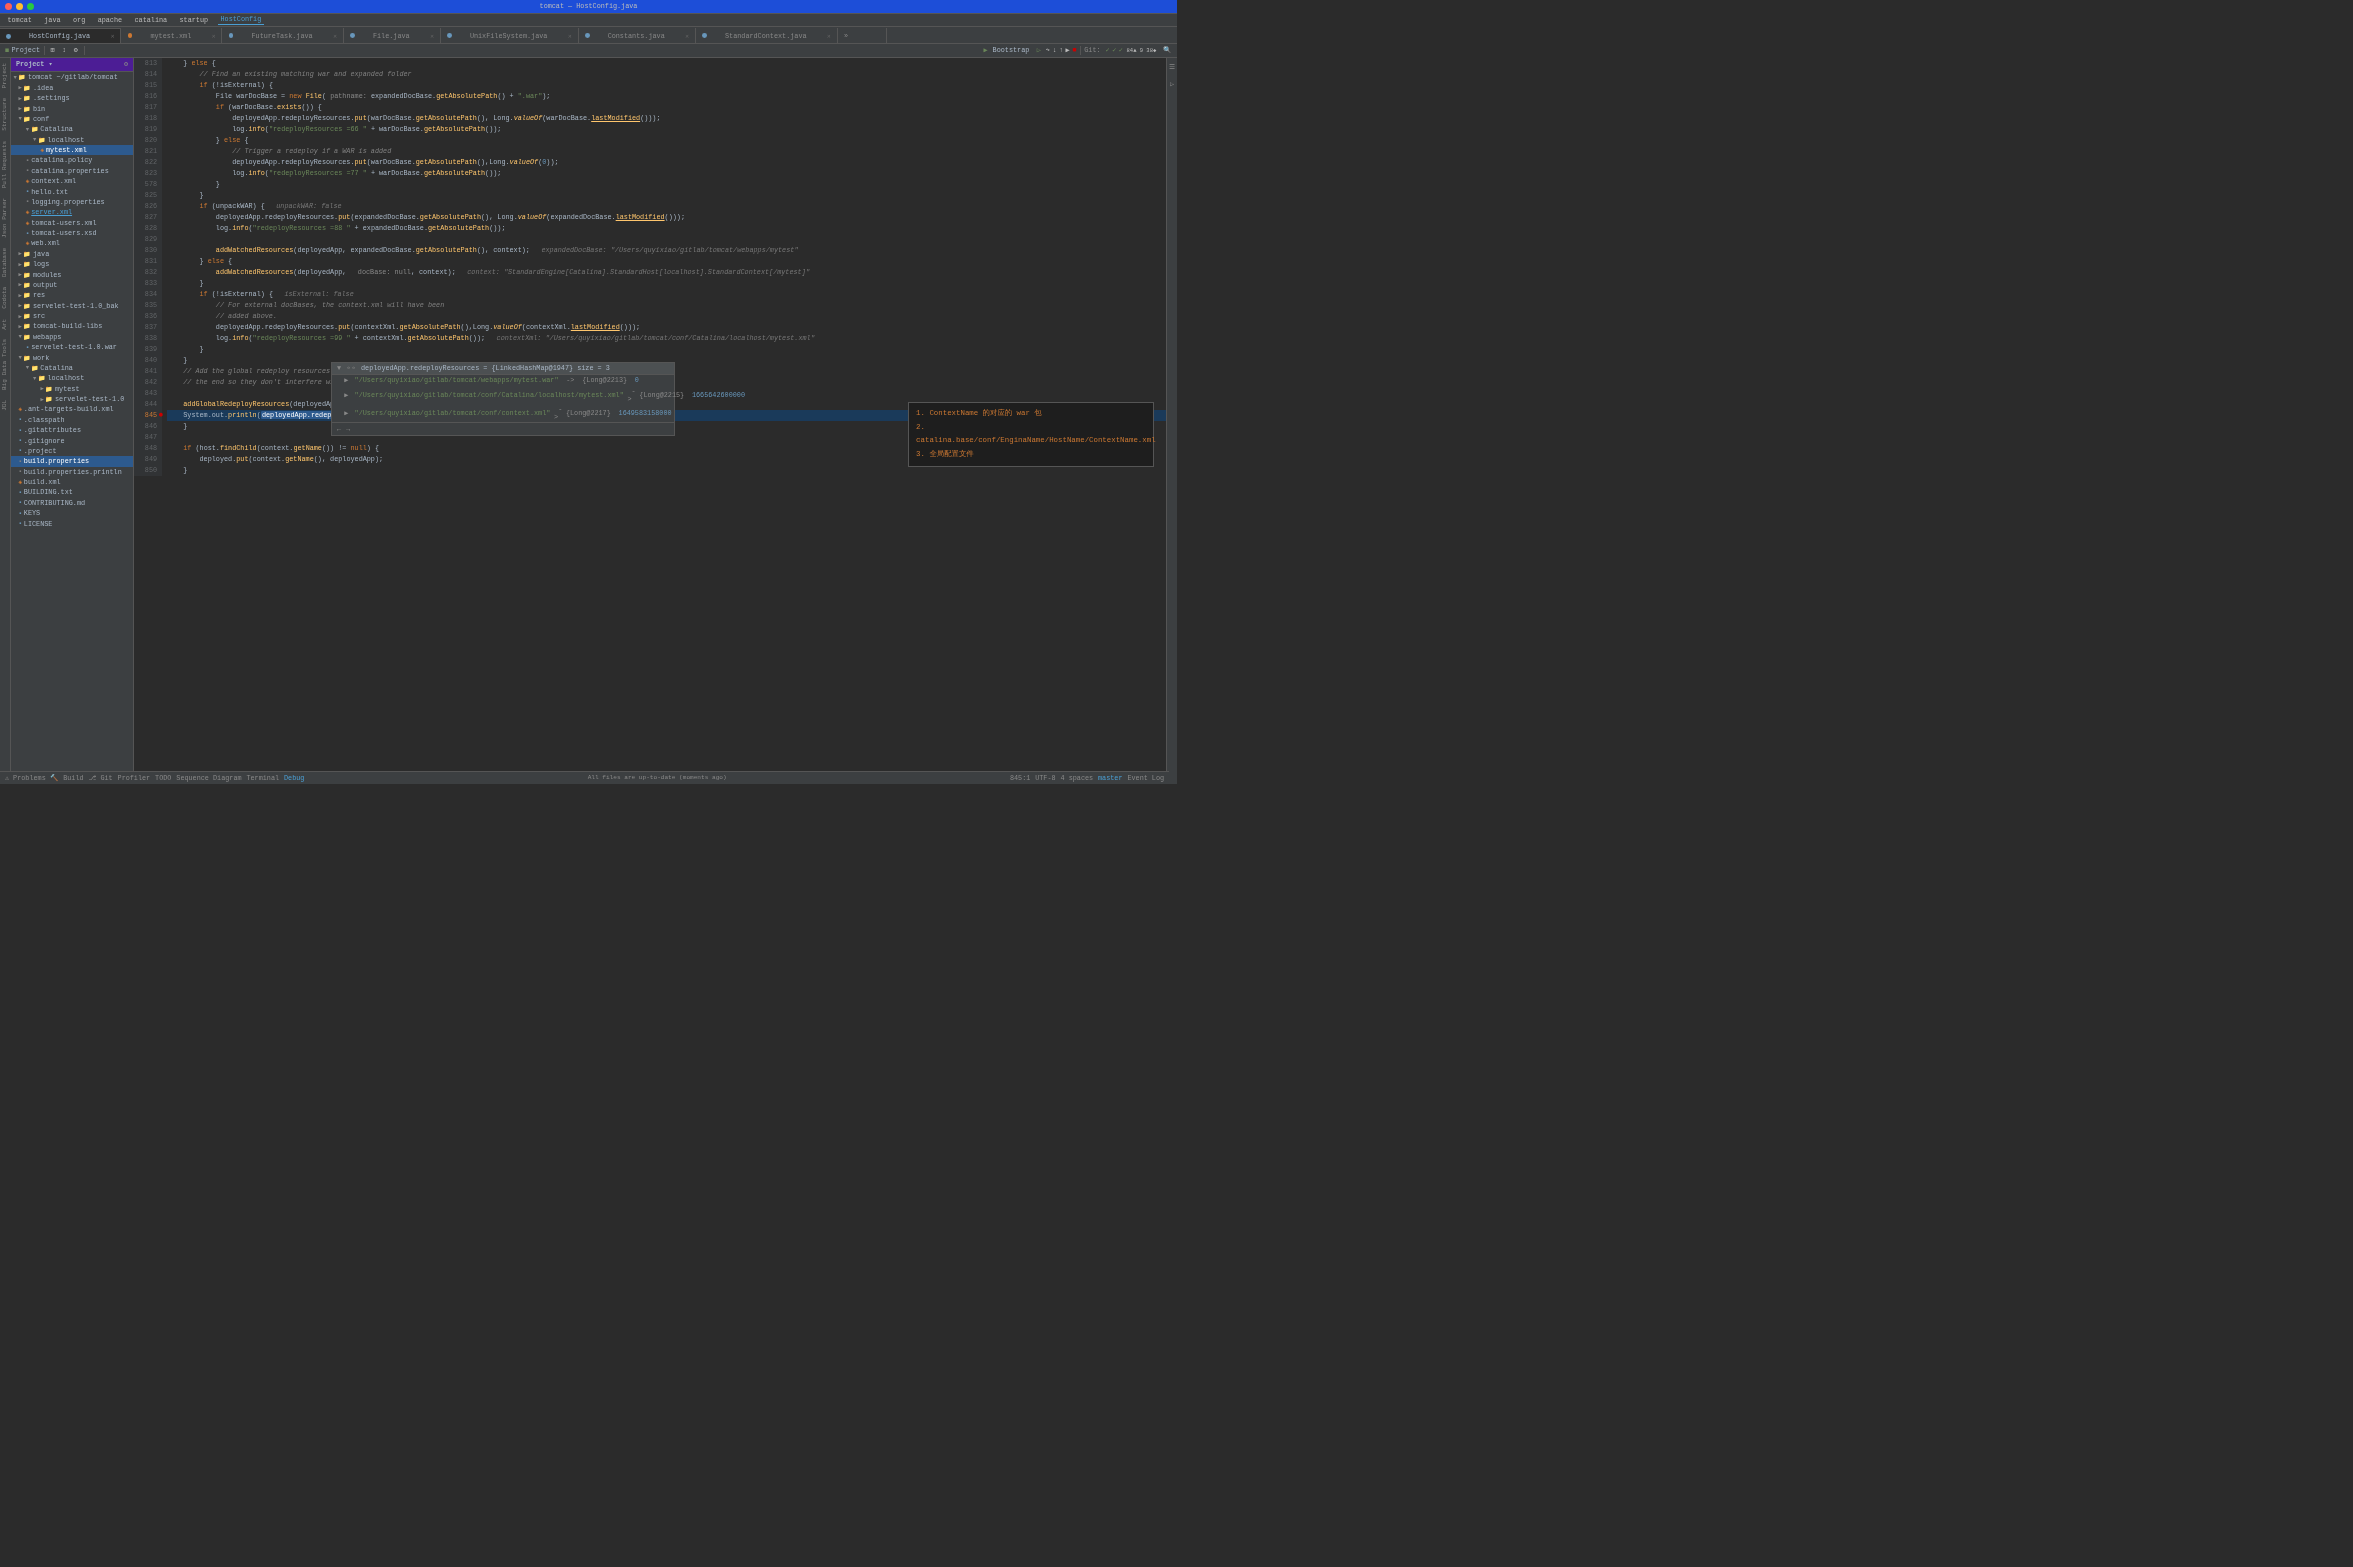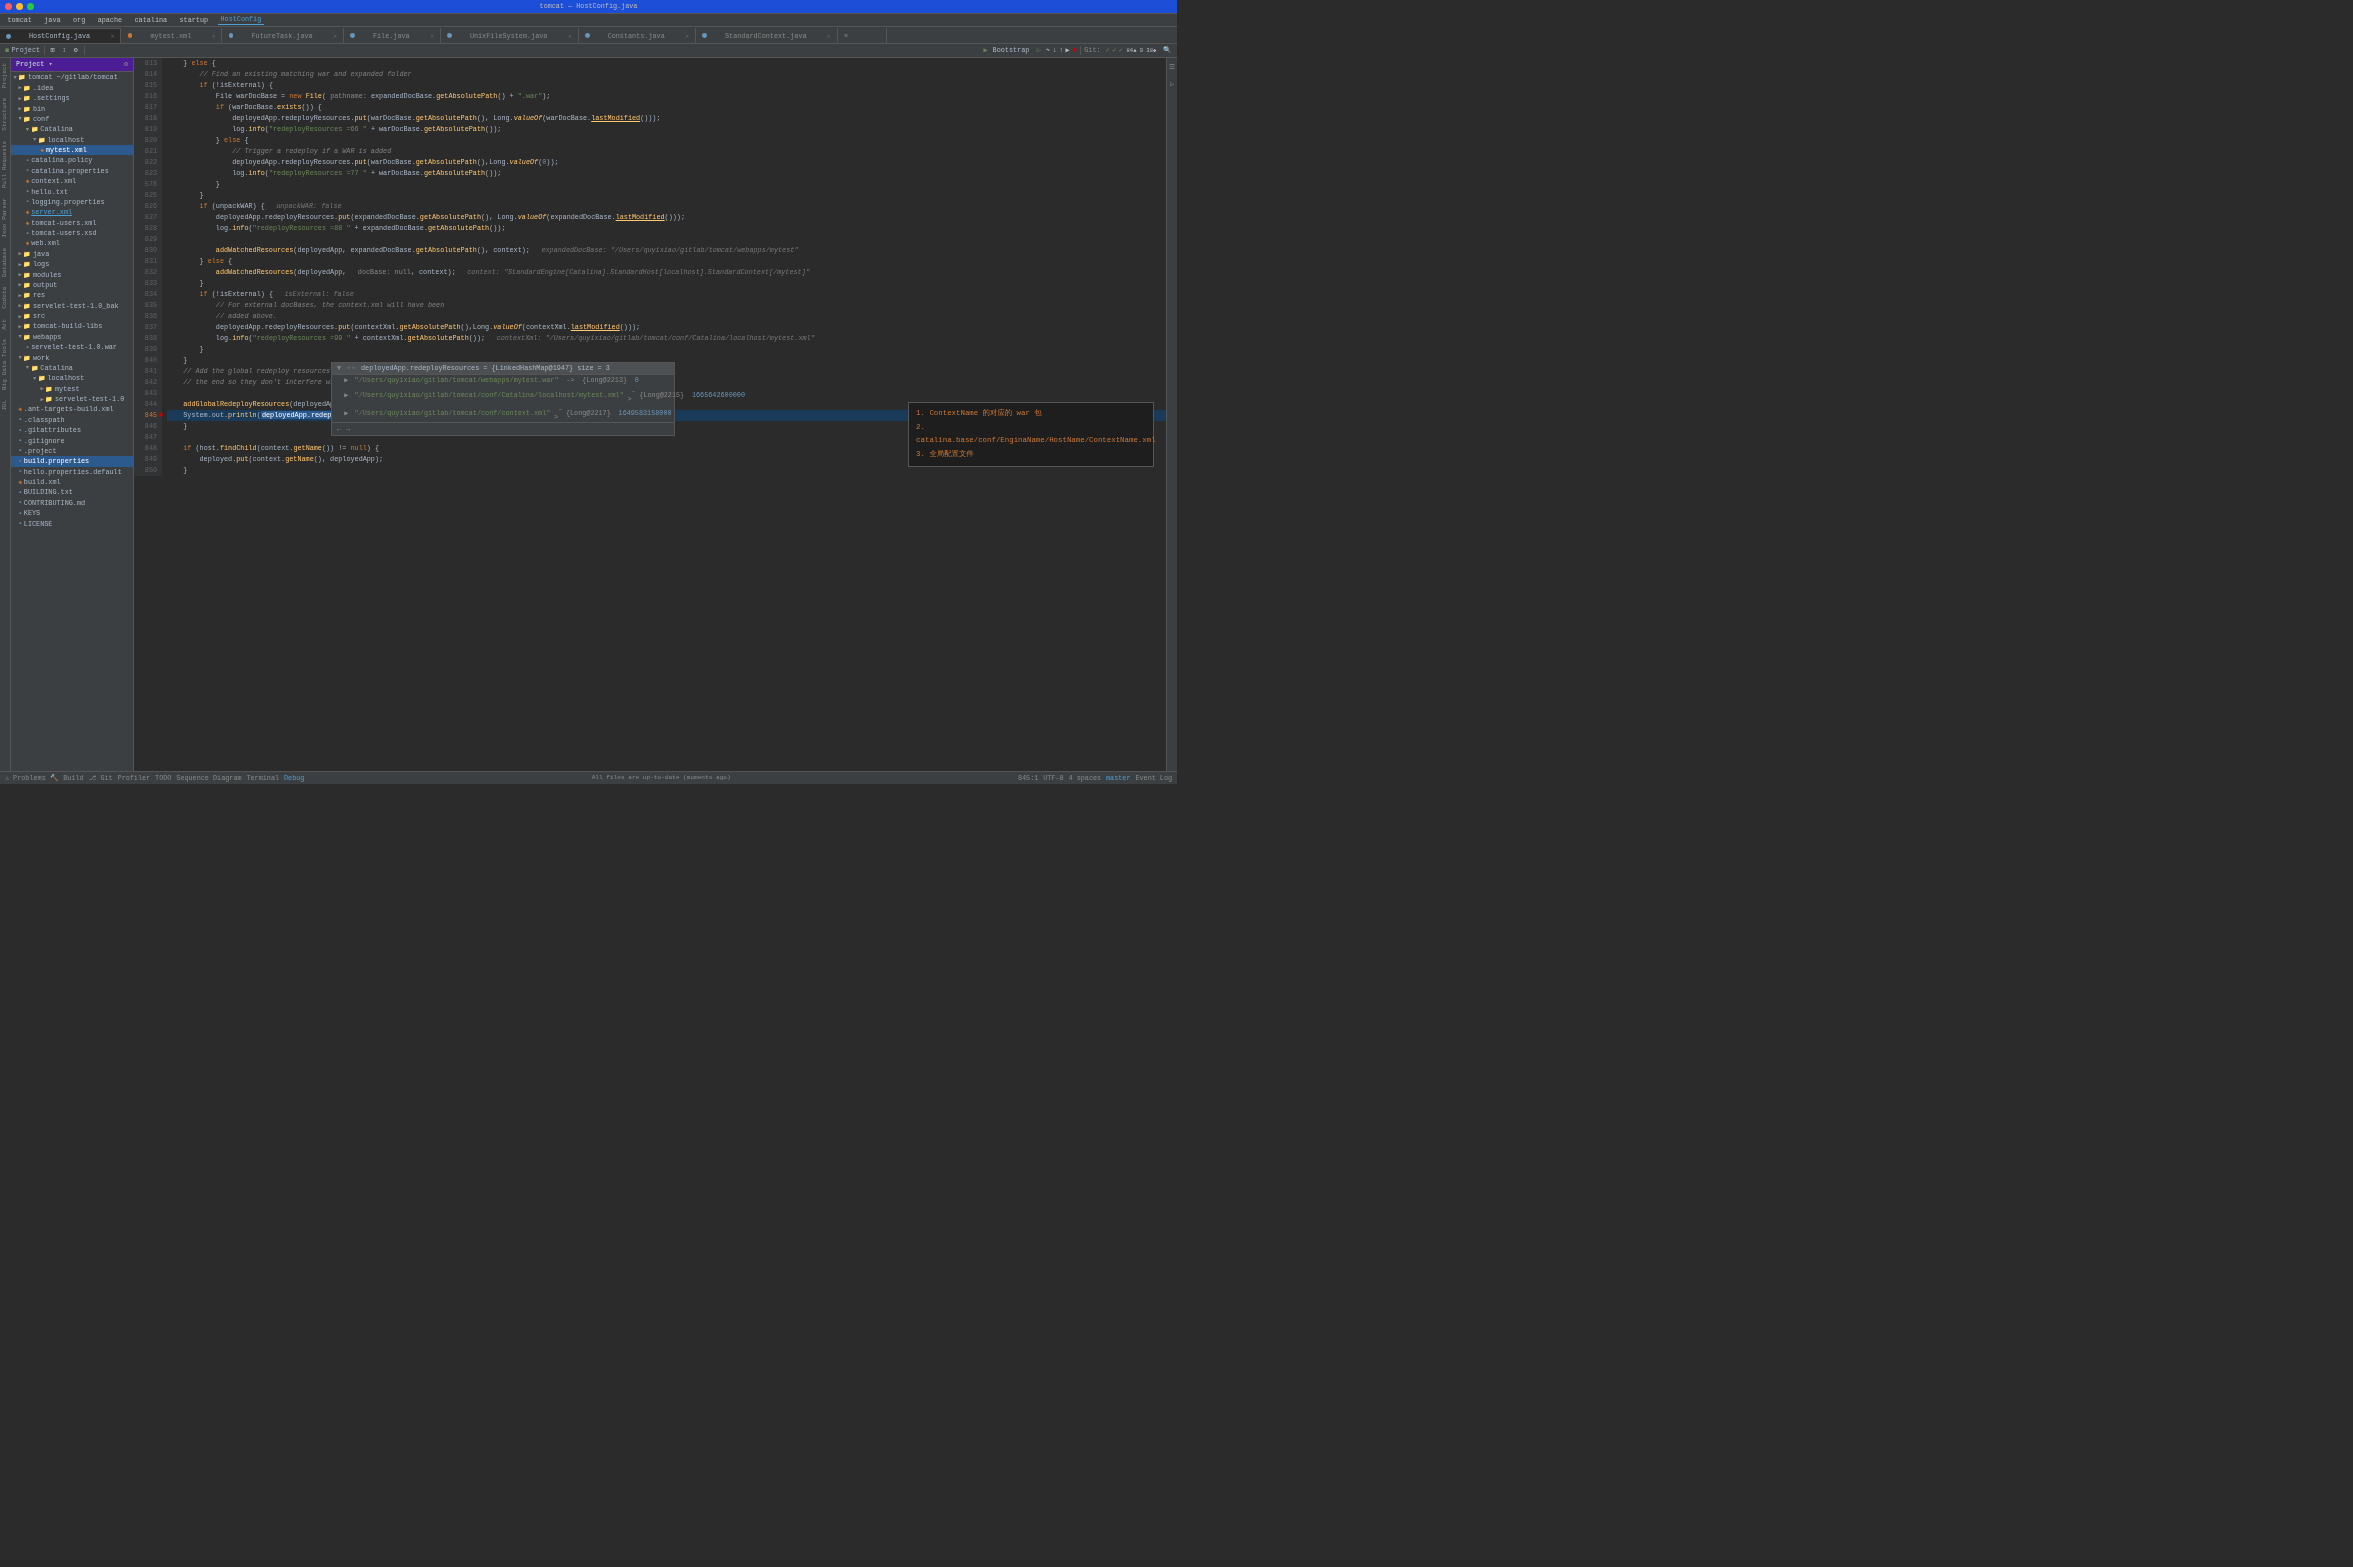--- a/index.html
+++ b/index.html
@@ -324,21 +324,21 @@
       display: flex;
       align-items: center;
       justify-content: space-between;
       padding: 0 4.9px;
       font-size: 6.8px;
       color: #888;
       border-top: 0.6px solid #555;
       position: absolute;
       bottom: 0;
       left: 0;
-      right: 0;
+      right: 8px;
     }
     .status-left { display: flex; align-items: center; gap: 4.9px; }
     .status-right { display: flex; align-items: center; gap: 4.9px; }
 
     
     #left-vtabs {
       width: 11px;
       background: #3c3f41;
       border-right: 0.6px solid #555;
       display: flex;
@@ -661,21 +661,21 @@
     <div class="tree-item indent-1">
       <span class="file-icon">▪</span>
       <span>.project</span>
     </div>
     <div class="tree-item indent-1" style="background:#2d5a8e;">
       <span class="file-icon file-icon-props">▪</span>
       <span style="color:#fff;">build.properties</span>
     </div>
     <div class="tree-item indent-1">
       <span class="file-icon file-icon-props">▪</span>
-      <span>hello.properties.default</span>
+      <span>build.properties.println</span>
     </div>
     <div class="tree-item indent-1">
       <span class="file-icon file-icon-xml">◈</span>
       <span>build.xml</span>
     </div>
     <div class="tree-item indent-1">
       <span class="file-icon">▪</span>
       <span>BUILDING.txt</span>
     </div>
     <div class="tree-item indent-1">

